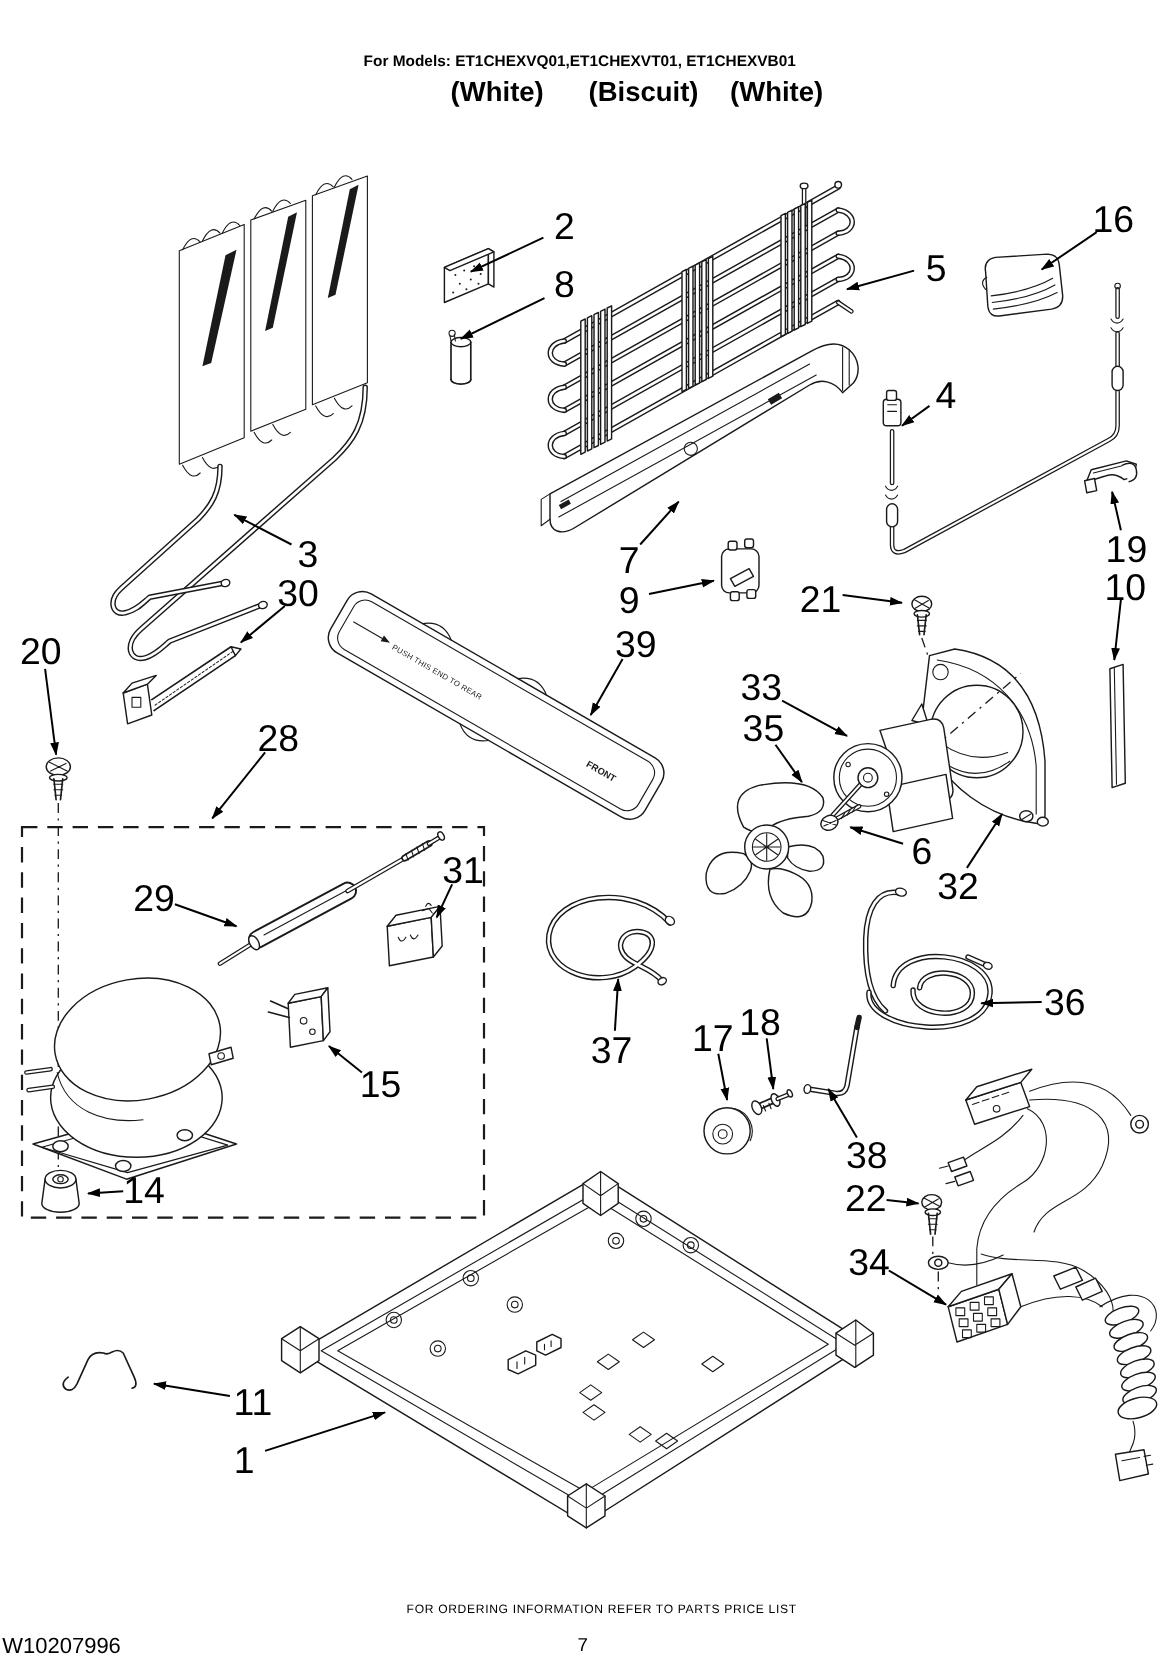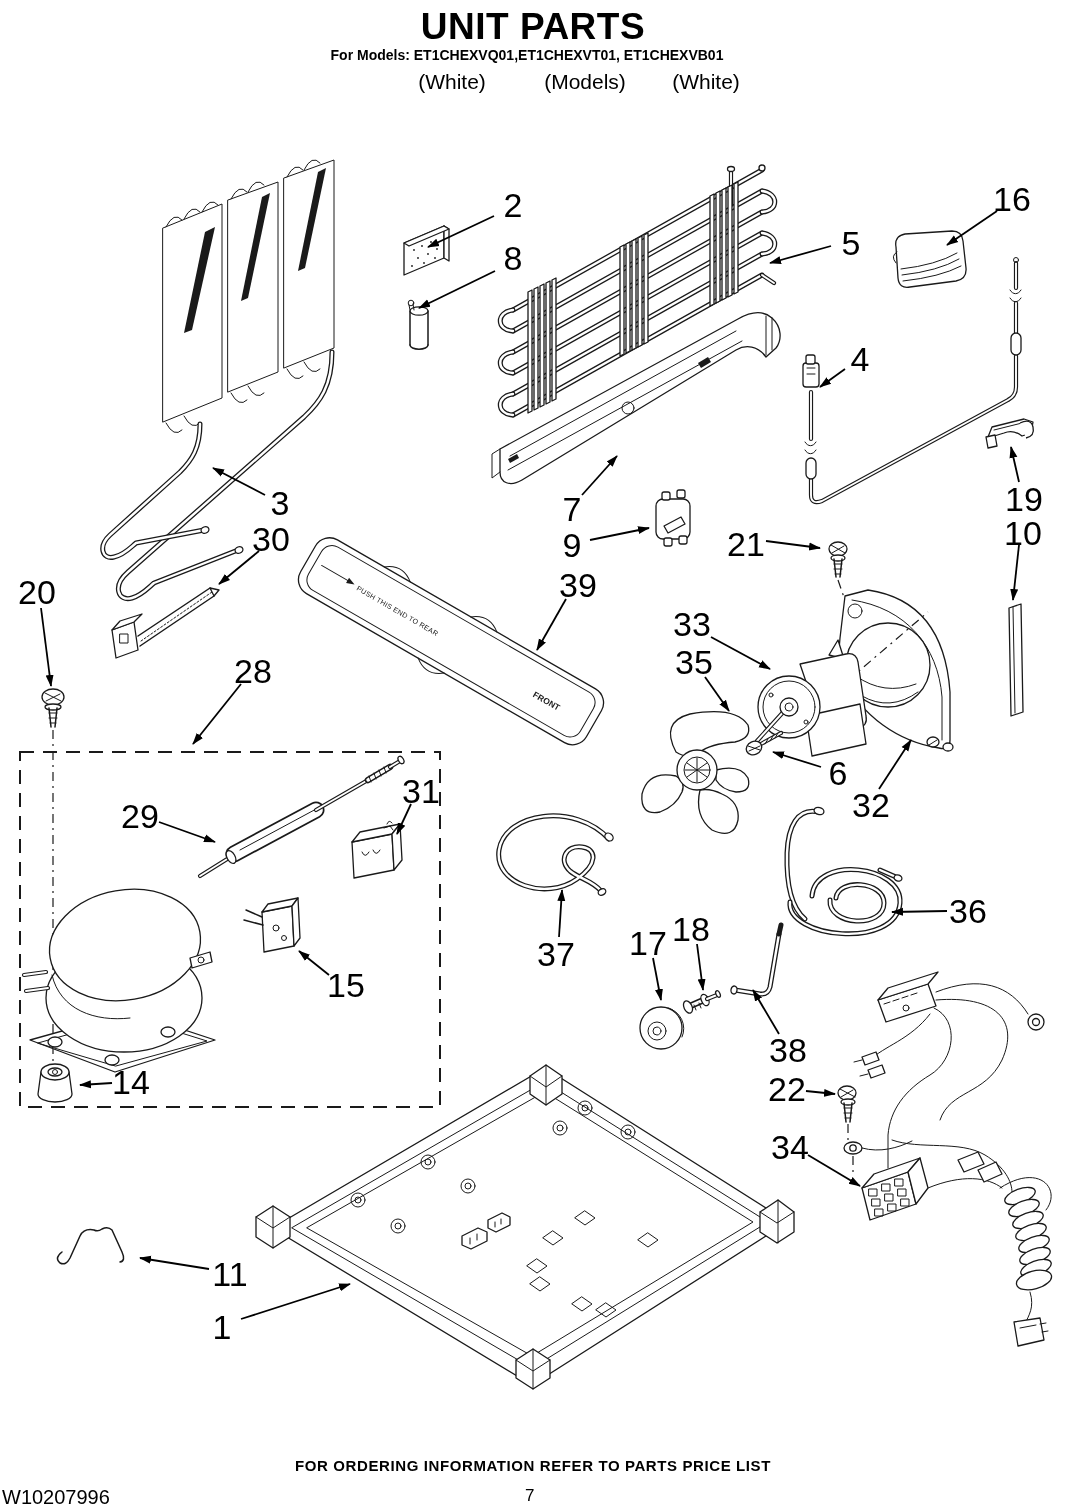--- a/index.html
+++ b/index.html
@@ -1,23 +1,23 @@
 <!DOCTYPE html>
 <html><head>
 <meta charset="utf-8">
 <style>
   html,body{margin:0;padding:0;background:#fff}
   .page{position:relative;width:1066px;height:1506px;background:#ffffff;
         font-family:"Liberation Sans",sans-serif;color:#000;overflow:hidden}
   .abs{position:absolute;white-space:nowrap}
   .title{left:533px;top:6px;transform:translateX(-50%);font-size:37px;font-weight:bold;letter-spacing:.5px}
   .models{left:527px;top:47px;transform:translateX(-50%);font-size:14px;font-weight:bold}
-  .colorlbl{top:70px;transform:translateX(-50%);font-size:21px;font-weight:normal}
+  .colorlbl{top:70px;transform:translateX(-50%);font-size:25px;font-weight:bold}
   .c-white{left:452px}.c-biscuit{left:585px}.c-black{left:706px}
-  .footnote{left:533px;top:1457px;transform:translateX(-50%);font-size:15px;font-weight:bold;letter-spacing:.6px}
+  .footnote{left:547px;top:1457px;transform:translateX(-50%);font-size:11px;font-weight:normal;letter-spacing:.6px}
   .docnum{left:2px;top:1486px;font-size:20px}
   .pagenum{left:525px;top:1486px;font-size:17px}
   svg.art{position:absolute;left:0;top:0}
   .ol{fill:none;stroke:#1a1a1a;stroke-width:1.5;stroke-linecap:round;stroke-linejoin:round}
   .thin{fill:none;stroke:#1a1a1a;stroke-width:1;stroke-linecap:round;stroke-linejoin:round}
   .wfill{fill:#fff;stroke:#1a1a1a;stroke-width:1.3;stroke-linejoin:round}
   .dkfill{fill:#1a1a1a;stroke:none}
   .t5o{fill:none;stroke:#1a1a1a;stroke-width:5;stroke-linecap:round;stroke-linejoin:round}
   .t5i{fill:none;stroke:#fff;stroke-width:2.4;stroke-linecap:round;stroke-linejoin:round}
   .t4o{fill:none;stroke:#1a1a1a;stroke-width:4.2;stroke-linecap:round;stroke-linejoin:round}
@@ -31,24 +31,23 @@
   .callout{font-size:34px;fill:#000;text-anchor:middle;font-family:"Liberation Sans",sans-serif}
   .leader{stroke:#000;stroke-width:1.8;fill:none}
   .pantxt{font-size:7px;fill:#1a1a1a;letter-spacing:.3px;font-family:"Liberation Sans",sans-serif}
   .pantxt2{font-size:8.5px;fill:#1a1a1a;font-weight:bold;font-family:"Liberation Sans",sans-serif}
 </style>
 </head>
 <body>
 
 <div class="page">
 
-  <div class="abs title">UNIT PARTS</div>
   <div class="abs models">For Models: ET1CHEXVQ01,ET1CHEXVT01, ET1CHEXVB01</div>
   <div class="abs colorlbl c-white">(White)</div>
-  <div class="abs colorlbl c-biscuit">(Models)</div>
+  <div class="abs colorlbl c-biscuit">(Biscuit)</div>
   <div class="abs colorlbl c-black">(White)</div>
 
   <svg class="art" width="1066" height="1506" viewBox="0 0 1066 1506">
     <defs>
       <marker id="arr" markerWidth="13" markerHeight="10" refX="11" refY="5" orient="auto" markerUnits="userSpaceOnUse">
         <path d="M0,1 L12,5 L0,9 Z" fill="#000"></path>
       </marker>
       <pattern id="finp" width="6" height="5" patternUnits="userSpaceOnUse" patternTransform="rotate(-9)">
         <path d="M0,2.5 H6" stroke="#1a1a1a" stroke-width="0.9"></path>
       </pattern>

